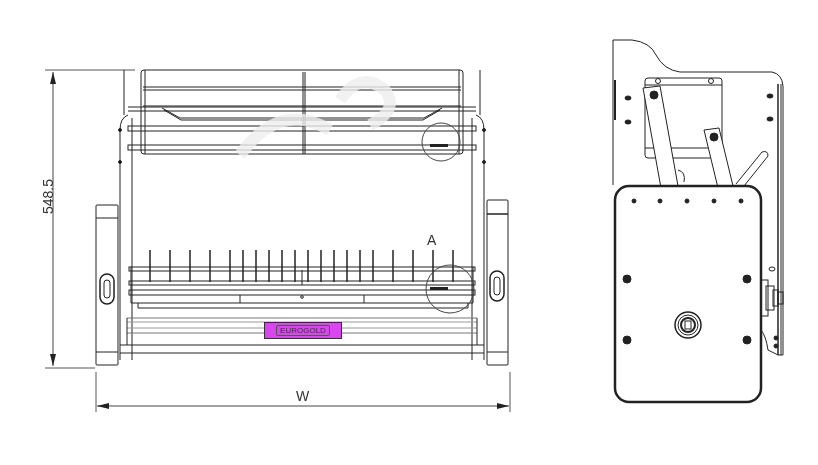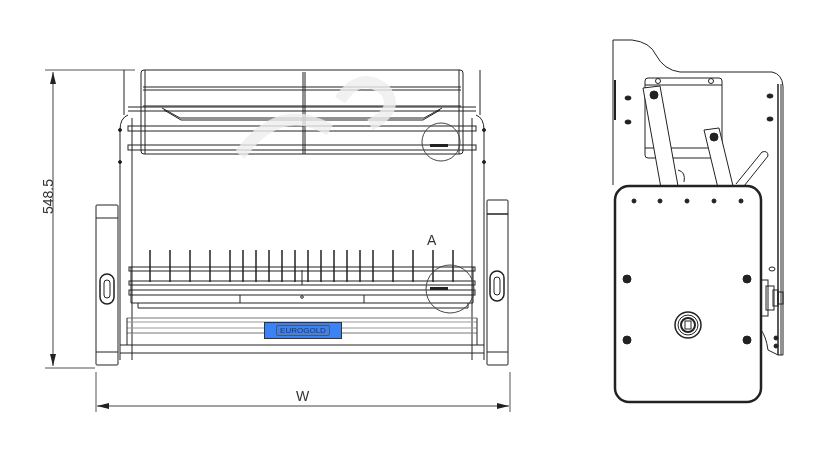--- a/index.html
+++ b/index.html
@@ -6,21 +6,21 @@
   body { width: 818px; height: 465px; overflow: hidden; position: relative;
          font-family: "Liberation Sans", sans-serif; }
   #drawing { position: absolute; left: 0; top: 0; width: 818px; height: 465px; }
   .dim-label { position: absolute; font-family: "Liberation Sans", sans-serif;
                color: #333333; font-size: 14px; }
   #label-height { left: 40px; top: 214px; transform: rotate(-90deg); transform-origin: left top; }
   #label-width { left: 296px; top: 388px; }
   #label-detail { left: 427px; top: 232px; font-size: 14px; }
   #brand { position: absolute; left: 264px; top: 322px; width: 76px; height: 15px;
            border: 1px solid #333; font-size: 8px; line-height: 15px; text-align: center;
-           color: #333; background: #3b82f6; }
+           color: #333; background: #d946ef; }
   #brand span { display: inline-block; border: 1px solid #555; border-radius: 2px;
                 padding: 0 3px; line-height: 9px; }
 </style>
 </head>
 <body>
 
 <svg id="drawing" viewBox="0 0 818 465" xmlns="http://www.w3.org/2000/svg" fill="none" stroke="#222" stroke-width="1">
 
   <g>
 

